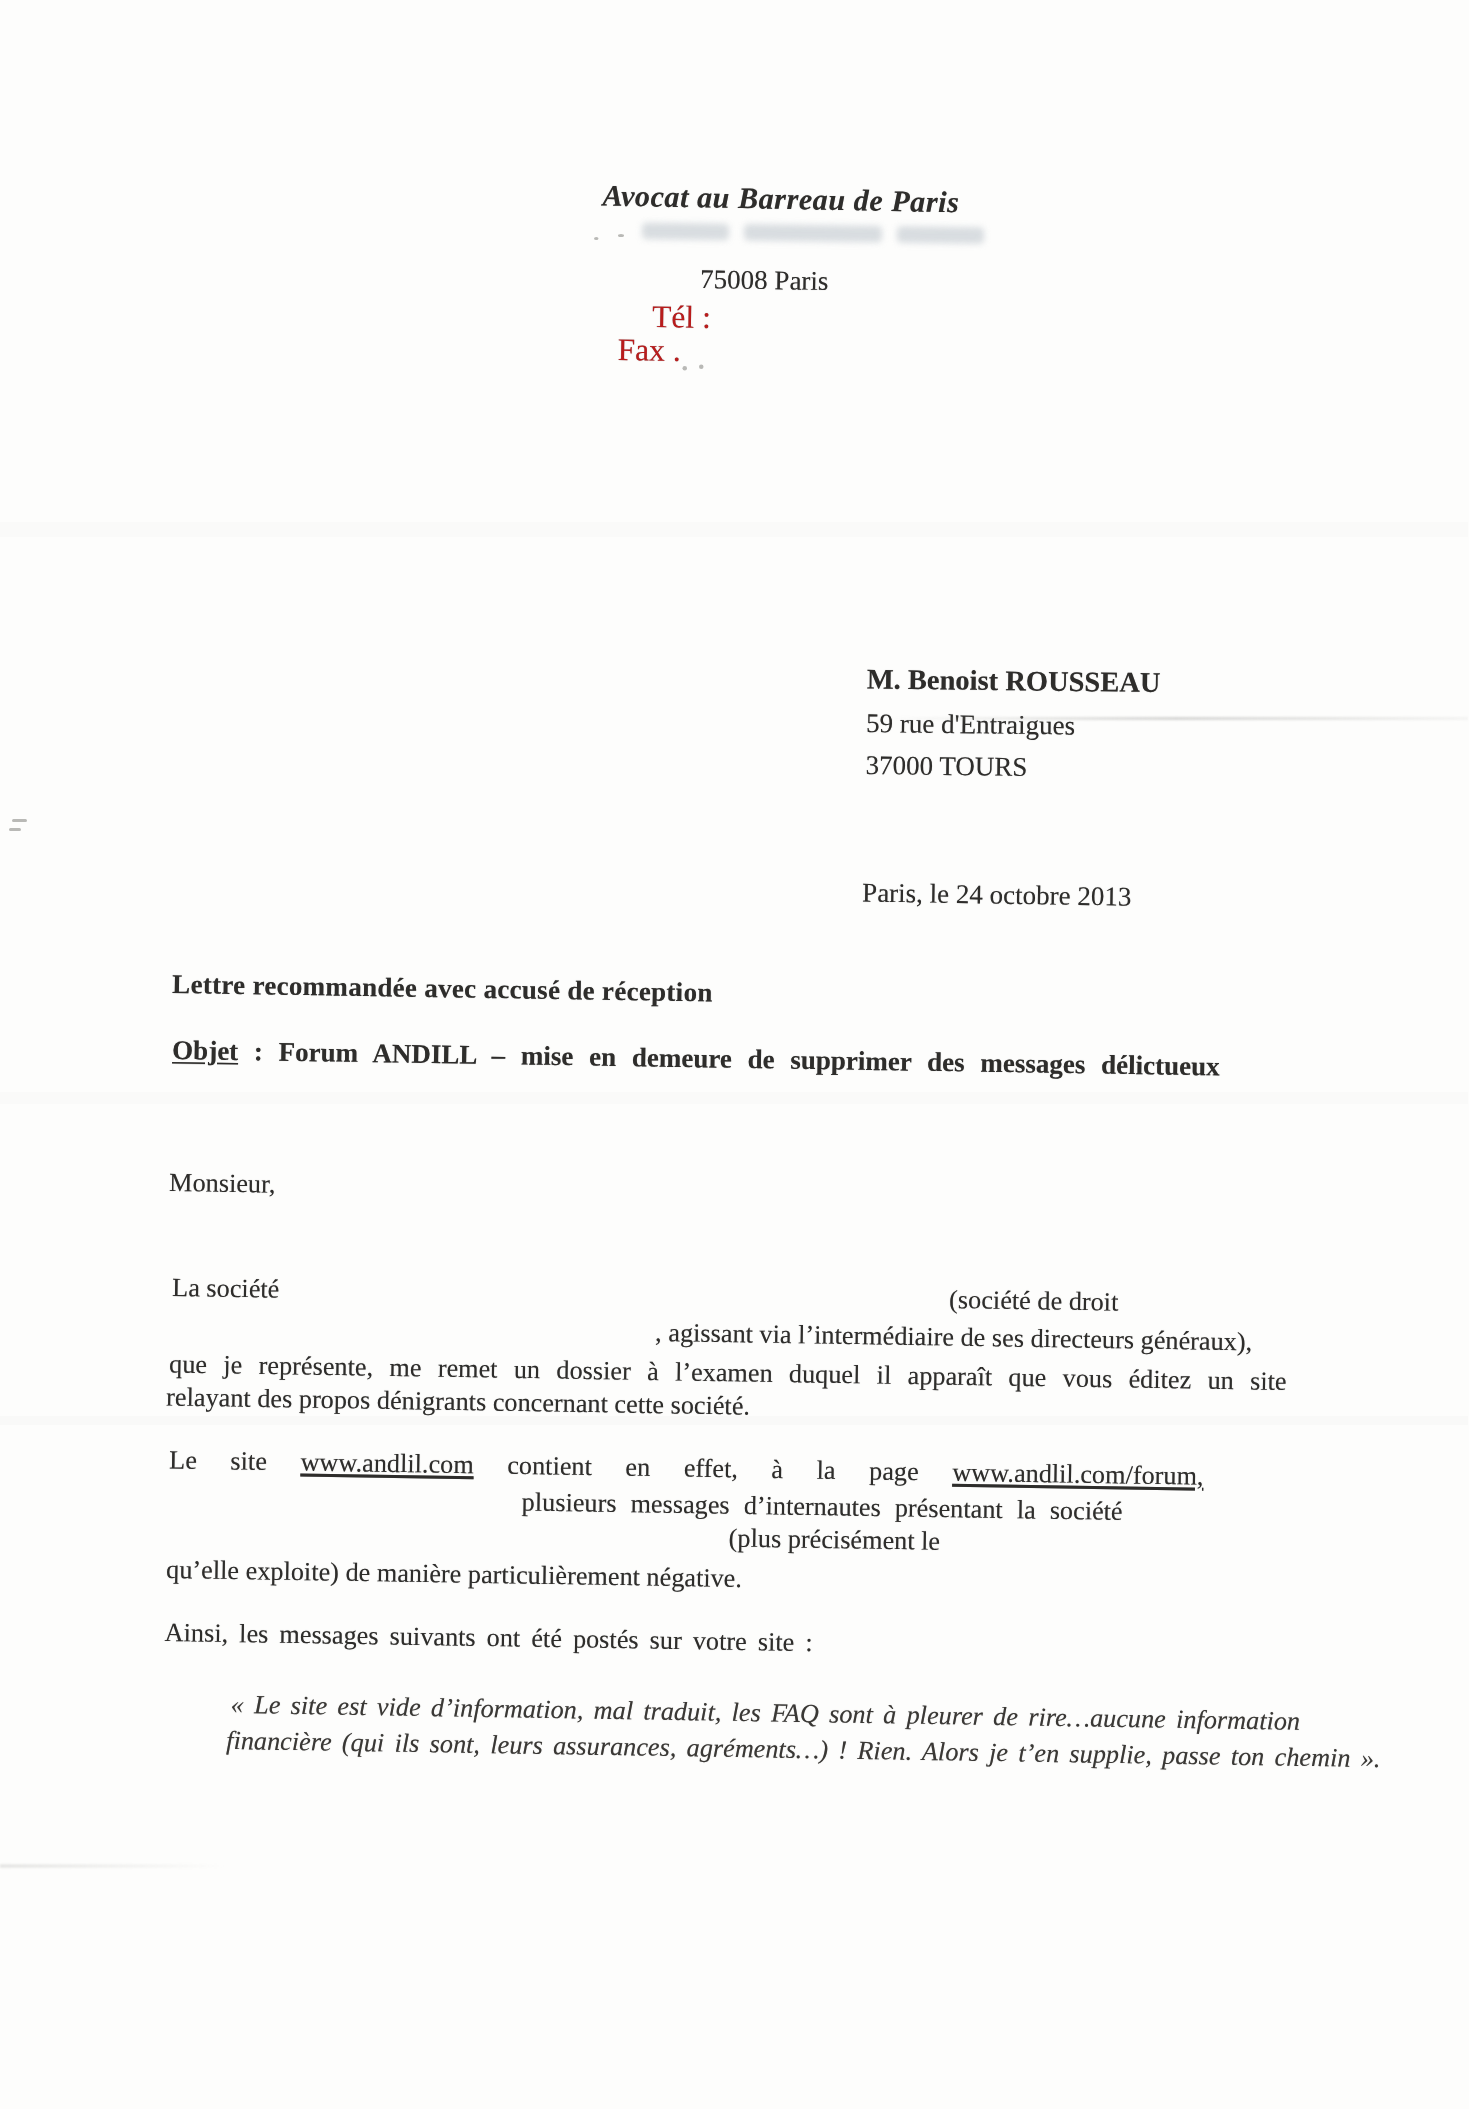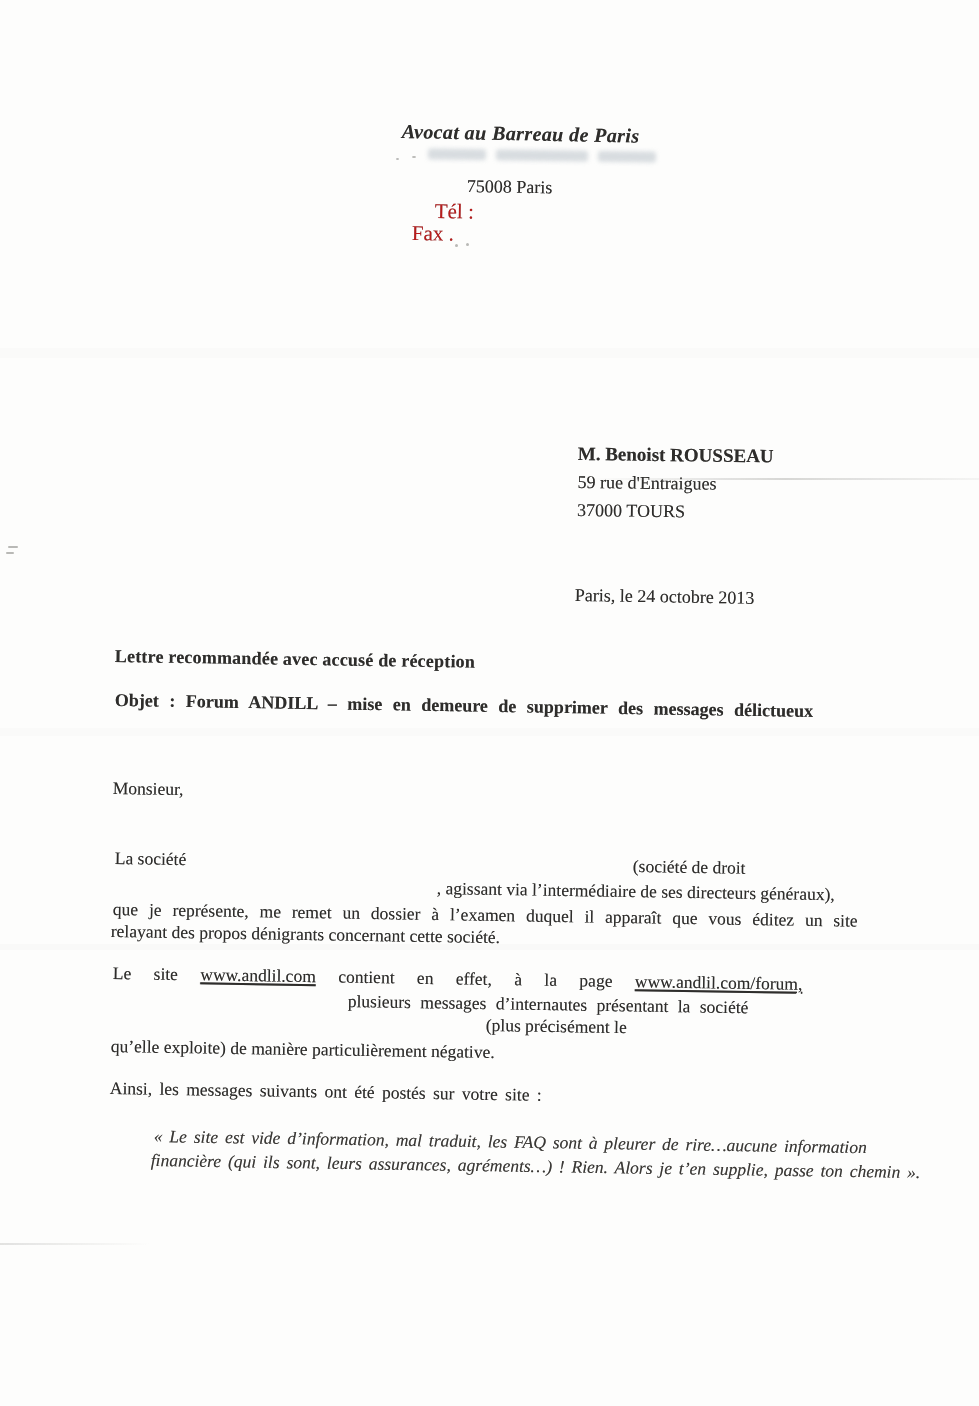--- a/index.html
+++ b/index.html
@@ -31,21 +31,21 @@
     letter-spacing: 0.4px;
     transform: rotate(1.1deg);
   }
   .lh-line { font-size: 18px; }
   .lh-small { font-size: 21px; color: #b91c1c; text-align: center; }
   .recipient-block { line-height: 28px; font-size: 18px; transform: rotate(0.7deg); }
   .recipient-name { font-weight: bold; font-size: 19px; }
   .dateline { font-size: 18px; }
   .bold-line { font-weight: bold; font-size: 18px; letter-spacing: 0.2px; }
   .subject-line { font-weight: bold; font-size: 18px; word-spacing: 6px; }
-  .u { text-underline-offset: 2px; }
+  .u { text-decoration: underline; text-underline-offset: 2px; }
   .body-line { font-size: 17.5px; }
   .ws-just { word-spacing: 6.5px; }
   .ws-wide { word-spacing: 18px; }
   .ws-mid { word-spacing: 5px; }
   .ws-sm { word-spacing: 3px; }
   .quote-line {
     font-style: italic;
     font-size: 17.5px;
     word-spacing: 2.5px;
     color: #3a3835;

